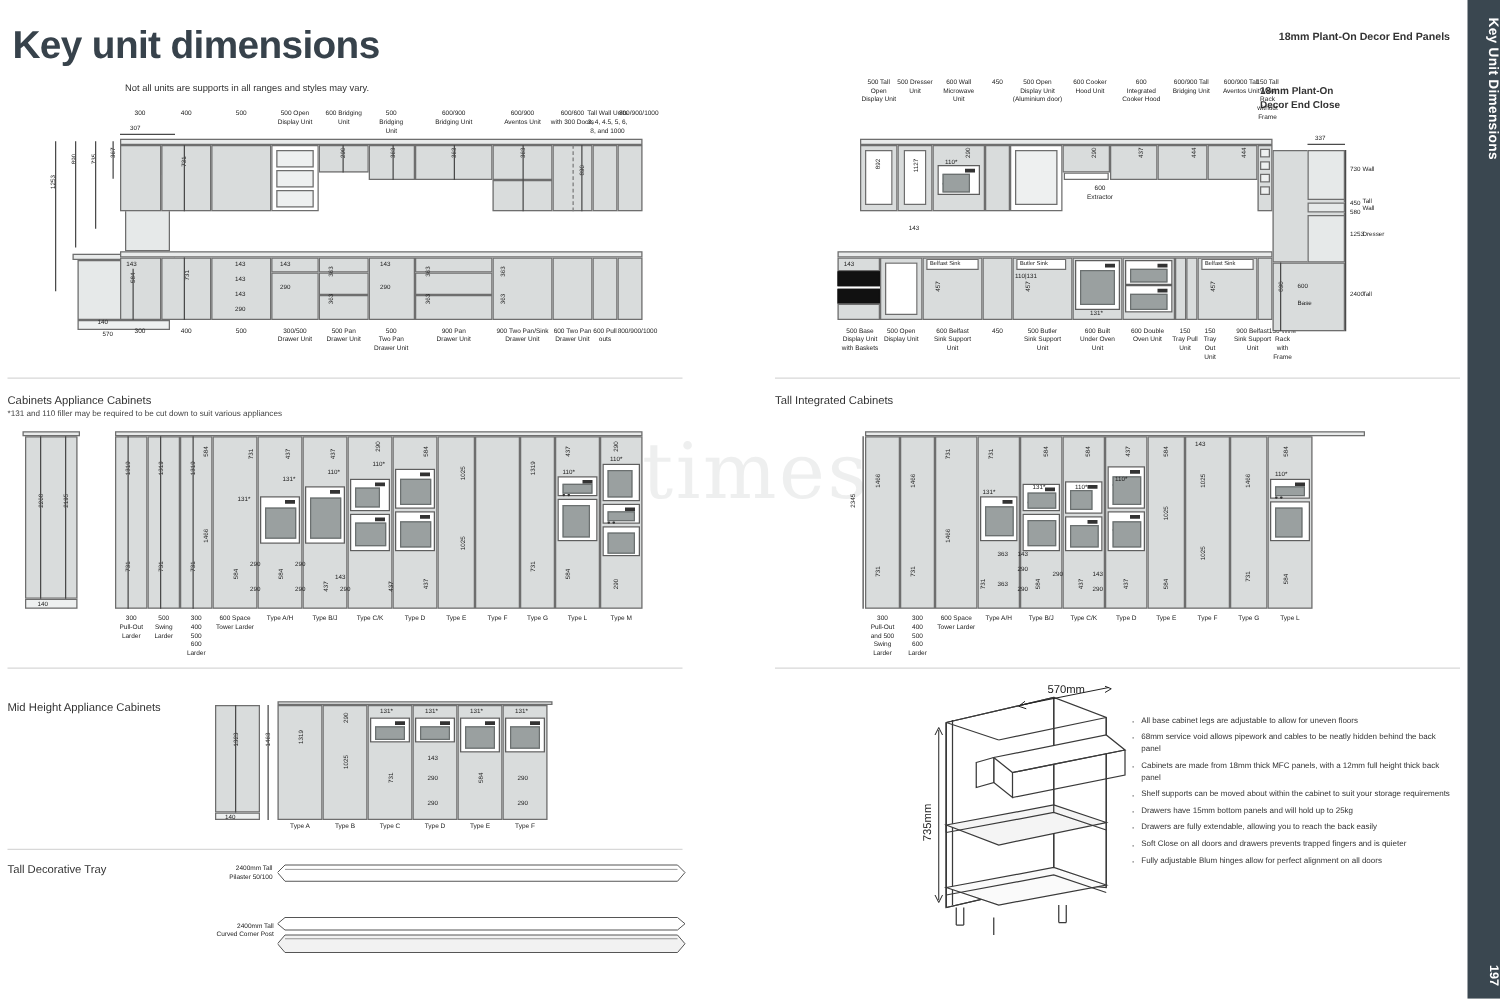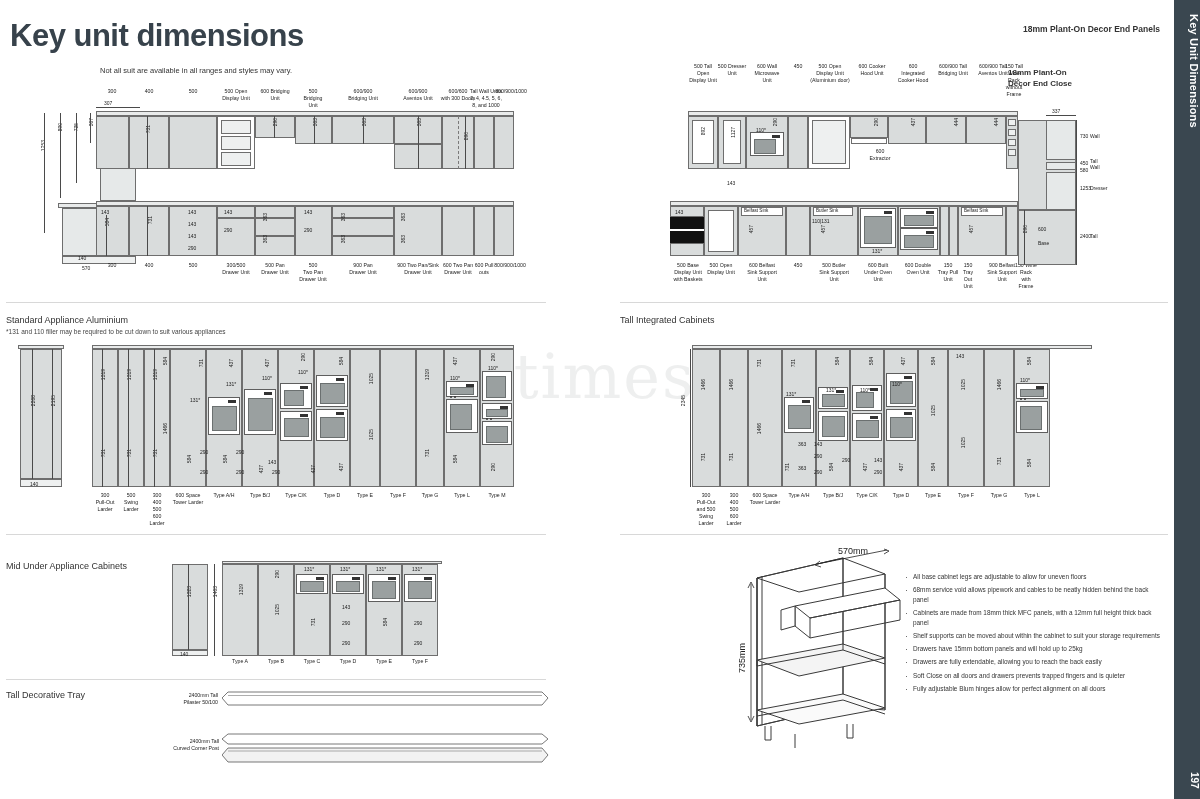--- a/index.html
+++ b/index.html
@@ -125,37 +125,37 @@
   #bullets li:before {
     content:"\00B7"; position:absolute; left:0; top:-1px; font-size:9px; color:#555;
   }
   #bullets ul { margin:0; padding:0; }
 </style>
 </head>
 <body>
 
 <div id="page-title">Key unit dimensions</div>
 <div id="header-note">18mm Plant-On Decor End Panels</div>
-<div id="intro-note">Not all suit are available in all ranges and styles may vary.</div>
+<div id="intro-note">Not all units are supports in all ranges and styles may vary.</div>
 <div id="watermark">esalegtimes</div>
 
 <div id="side-tab">
   <div class="tab-title">Key Unit Dimensions</div>
   <div class="tab-page">197</div>
 </div>
 
 <div class="hrule" style="left:6px; top:302px; width:540px;"></div>
 <div class="hrule" style="left:620px; top:302px; width:548px;"></div>
-<div class="section-title" style="left:6px; top:315px;">Standard Appliance Aluminium</div>
+<div class="section-title" style="left:6px; top:315px;">Cabinets Appliance Cabinets</div>
 <div class="section-sub" style="left:6px; top:328px;">*131 and 110 filler may be required to be cut down to suit various appliances</div>
 <div class="section-title" style="left:620px; top:315px;">Tall Integrated Cabinets</div>
 
 <div class="hrule" style="left:6px; top:534px; width:540px;"></div>
 <div class="hrule" style="left:620px; top:534px; width:548px;"></div>
-<div class="section-title" style="left:6px; top:561px;">Mid Under Appliance Cabinets</div>
+<div class="section-title" style="left:6px; top:561px;">Mid Height Appliance Cabinets</div>
 
 <div class="hrule" style="left:6px; top:679px; width:540px;"></div>
 <div class="section-title" style="left:6px; top:690px;">Tall Decorative Tray</div>
 
 <div class="section-title" style="left:1008px; top:68px; font-size:8px; font-weight:bold; white-space:pre-line; line-height:1.35;">18mm Plant-On
 Decor End Close</div>
 
 <div class="panel" style="left:0px; top:85px; width:560px; height:200px;">
 
   <div class="counter" style="left:96px; top:27px; width:42px; height:5px;"></div>

